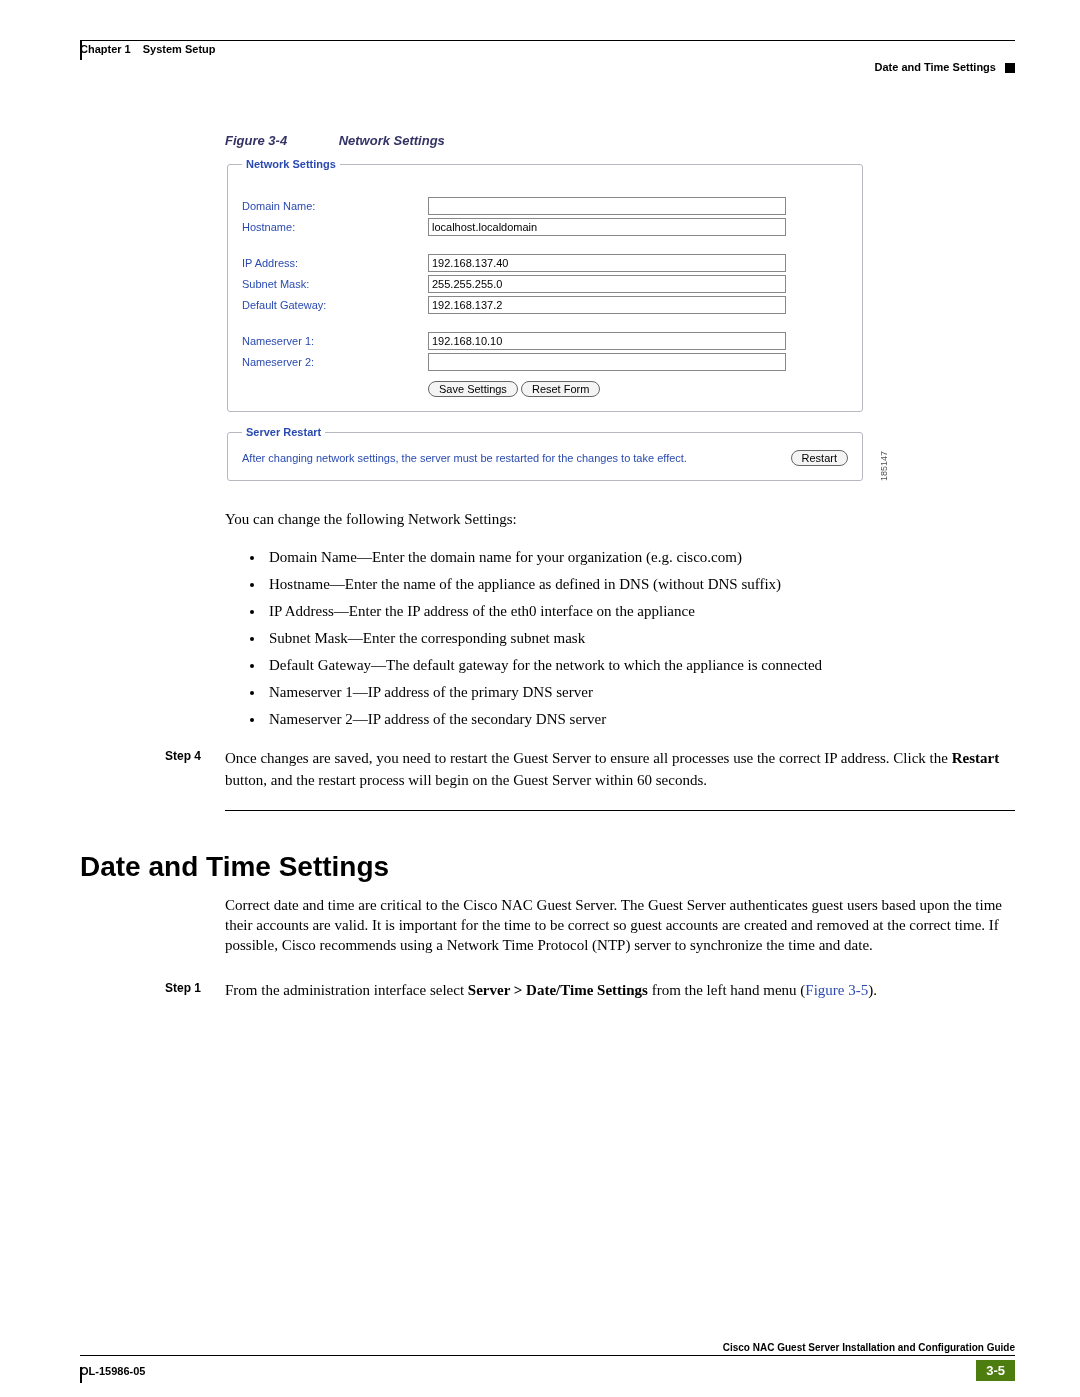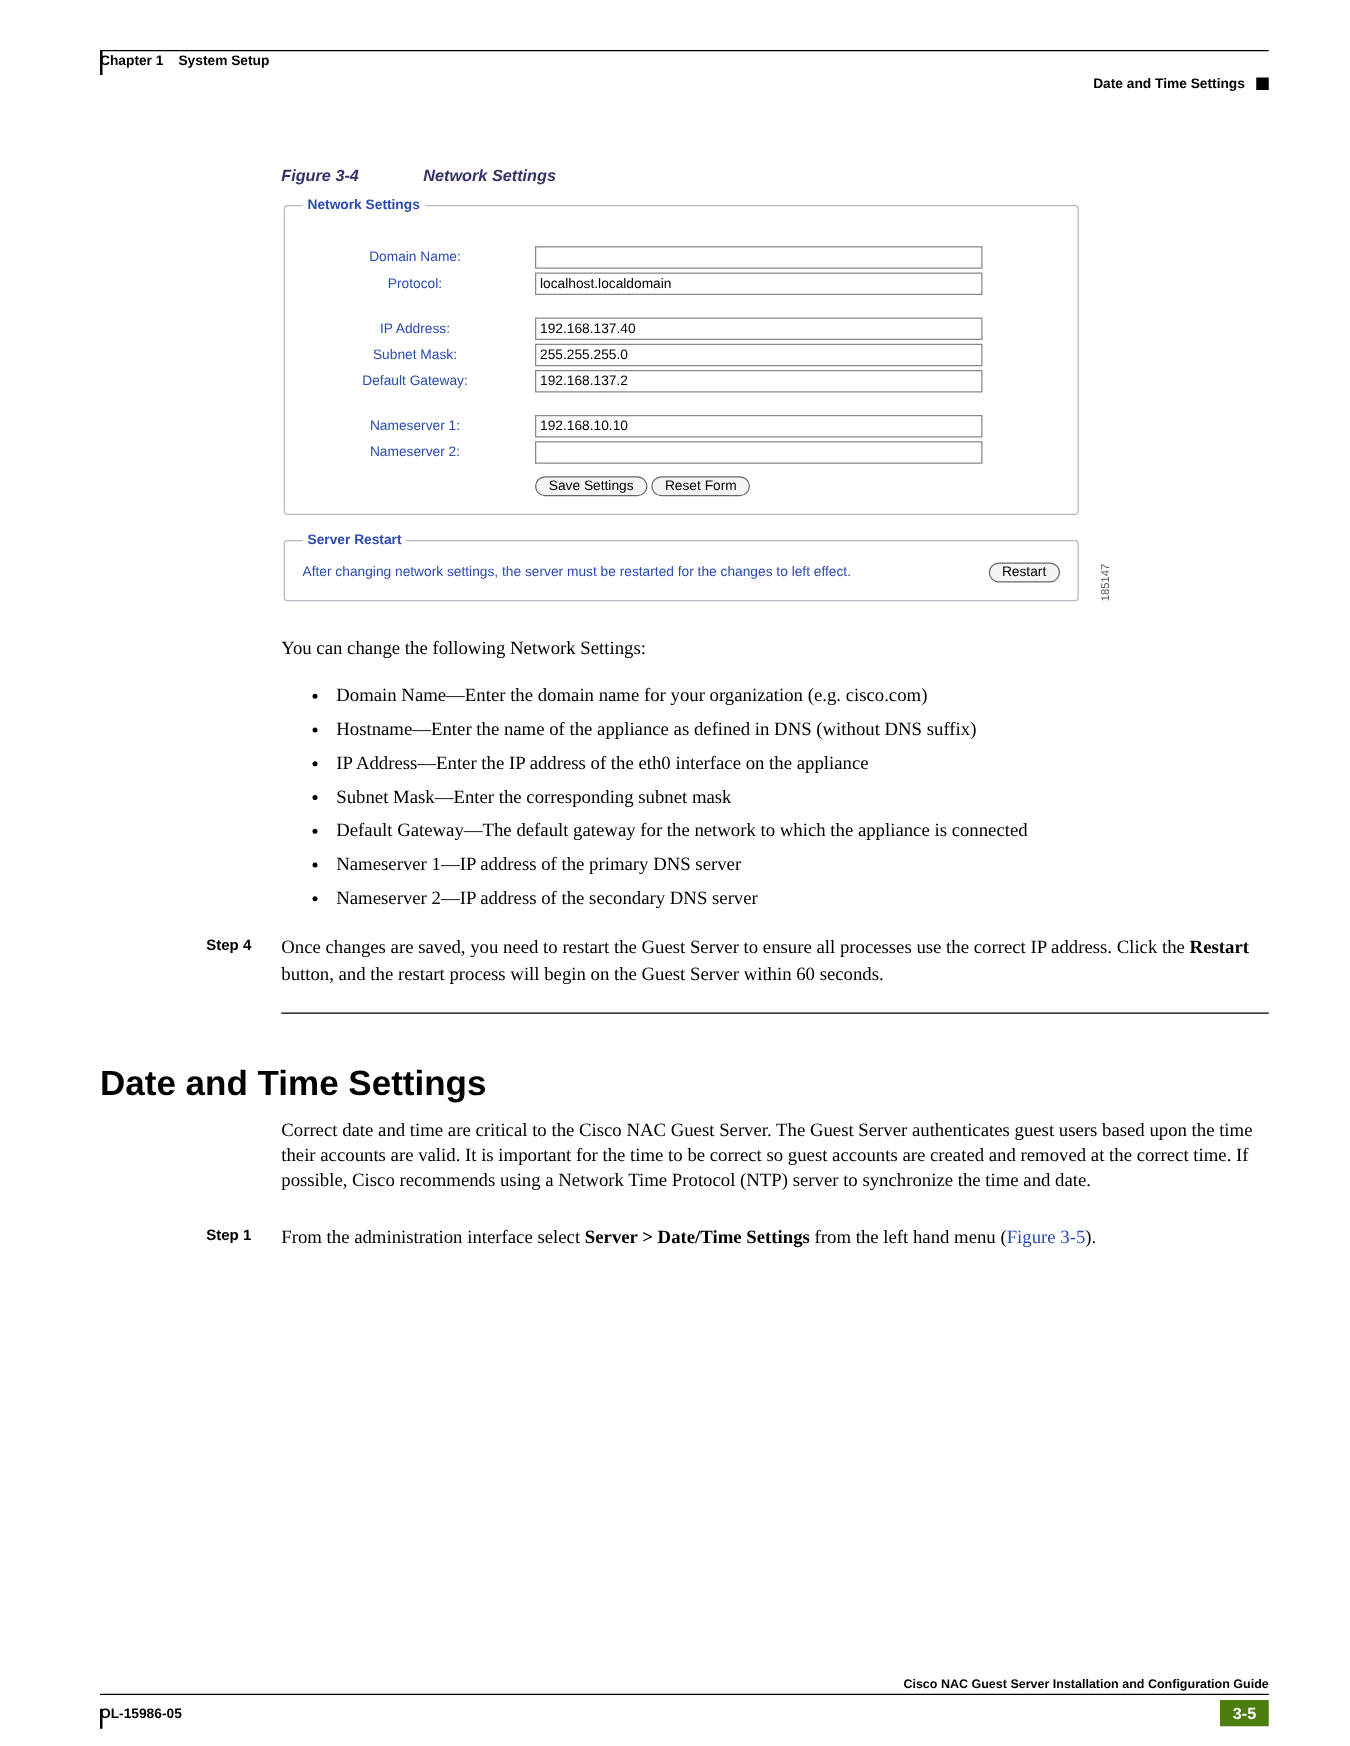--- a/index.html
+++ b/index.html
@@ -94,21 +94,21 @@
     font-size: 11px;
     padding: 0 4px;
   }
   .form-row {
     display: flex;
     align-items: center;
     margin: 3px 0;
   }
   .form-row label {
     width: 180px;
-    text-align: center;
+    text-align: left;
     color: #2a4ab0;
     margin-right: 6px;
   }
   .form-row input[type=text] {
     flex: 1;
     border: 1px solid #888;
     height: 16px;
     font-size: 11px;
     padding: 0 3px;
     max-width: 350px;
@@ -236,21 +236,21 @@
     <div class="figure-box">
       <fieldset>
         <legend>Network Settings</legend>
 
         <div class="form-gap"></div>
         <div class="form-row">
           <label>Domain Name:</label>
           <input type="text" value="" style="">
         </div>
         <div class="form-row">
-          <label>Protocol:</label>
+          <label>Hostname:</label>
           <input type="text" value="localhost.localdomain" style="">
         </div>
 
         <div class="form-gap"></div>
         <div class="form-row">
           <label>IP Address:</label>
           <input type="text" value="192.168.137.40" style="">
         </div>
         <div class="form-row">
           <label>Subnet Mask:</label>
@@ -273,21 +273,21 @@
 
         <div class="btn-row">
           <span class="pill-btn">Save Settings</span>
           <span class="pill-btn">Reset Form</span>
         </div>
       </fieldset>
 
       <fieldset>
         <legend>Server Restart</legend>
         <div class="restart-row">
-          <div class="note">After changing network settings, the server must be restarted for the changes to left effect.</div>
+          <div class="note">After changing network settings, the server must be restarted for the changes to take effect.</div>
           <span class="pill-btn">Restart</span>
         </div>
       </fieldset>
     </div>
     <div class="figure-id">185147</div>
   </div>
 
   <div class="body-text">You can change the following Network Settings:</div>
 
   <ul class="body-list">

